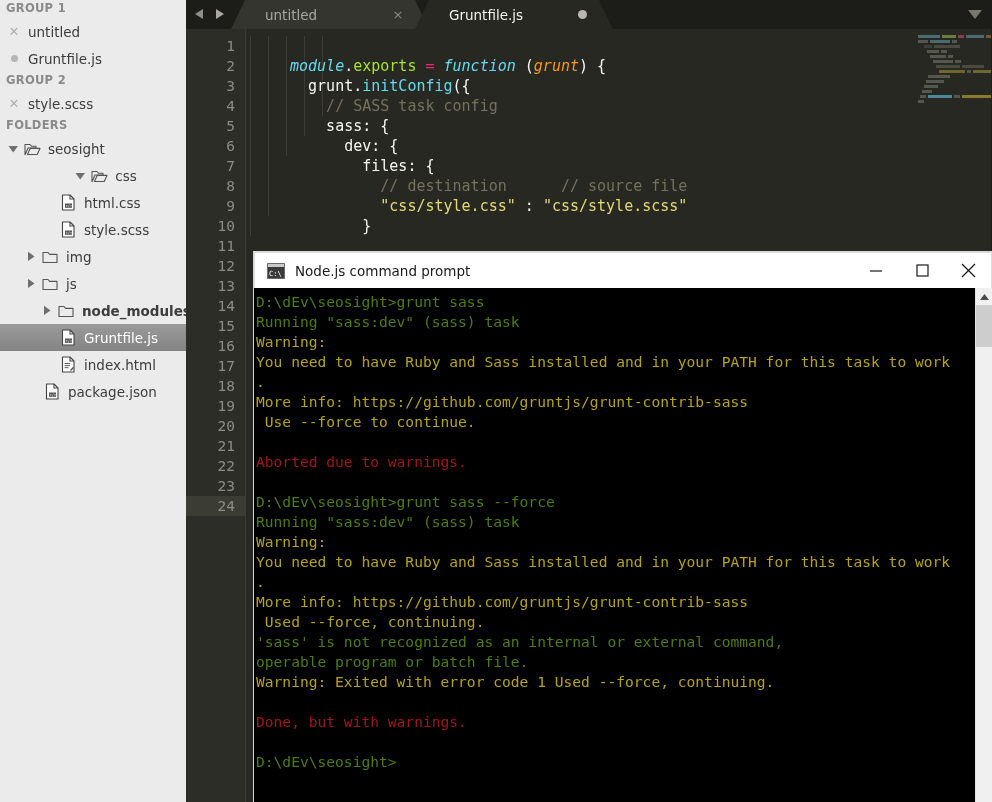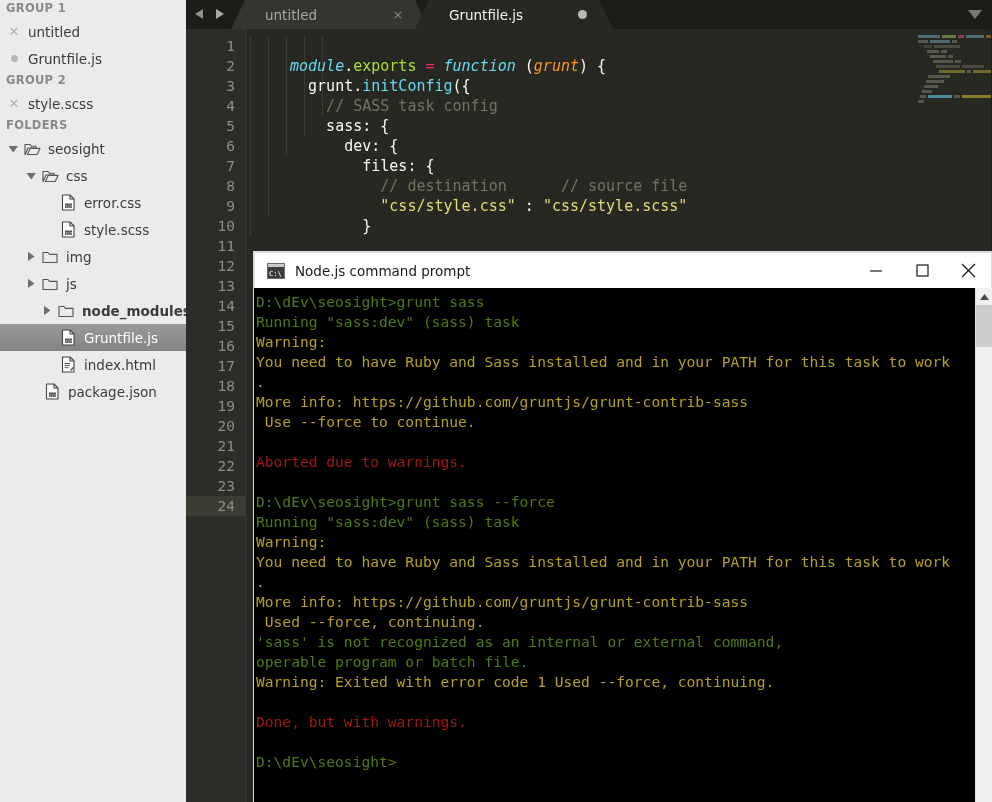--- a/index.html
+++ b/index.html
@@ -256,21 +256,21 @@
             </svg>
           </span>
           <span class="ico fldr">
             <svg width="17" height="14" viewBox="0 0 17 14">
               <path d="M1 12.5 V2.5 H6 L7.6 4.3 H12 V6 H4 L1.2 12.5 Z" fill="none" stroke="#555" stroke-width="1.1" stroke-linejoin="round"></path>
               <path d="M3.4 12.5 L6.2 6.4 H16 L13.2 12.5 Z" fill="none" stroke="#555" stroke-width="1.1" stroke-linejoin="round"></path>
             </svg>
           </span>
           <span class="lbl">seosight</span>
         </div>
-        <div class="sb-row" style="padding-left: 24px;">
+        <div class="sb-row" style="padding-left: 24px; justify-content: center;">
           <span class="ico tri">
             <svg width="11" height="10" viewBox="0 0 11 10">
               <polygon points="0.5,2 10,2 5.2,8.5" fill="#6f6f6f"></polygon>
             </svg>
           </span>
           <span class="ico fldr">
             <svg width="17" height="14" viewBox="0 0 17 14">
               <path d="M1 12.5 V2.5 H6 L7.6 4.3 H12 V6 H4 L1.2 12.5 Z" fill="none" stroke="#555" stroke-width="1.1" stroke-linejoin="round"></path>
               <path d="M3.4 12.5 L6.2 6.4 H16 L13.2 12.5 Z" fill="none" stroke="#555" stroke-width="1.1" stroke-linejoin="round"></path>
             </svg>
@@ -280,21 +280,21 @@
         <div class="sb-row" style="padding-left: 42px;">
           <span class="ico tri"></span>
           <span class="ico fdoc">
             <svg width="15" height="17" viewBox="0 0 15 17">
               <path d="M1.5 1 H9 L13 5 V16 H1.5 Z" fill="#fff" stroke="#444" stroke-width="1.1" stroke-linejoin="round"></path>
               <path d="M9 1 V5 H13" fill="none" stroke="#444" stroke-width="1.1"></path>
               <rect x="4" y="9.5" width="7" height="4.3" fill="#555"></rect>
               <text x="4.6" y="13.1" font-size="3.6" fill="#fff" font-family="monospace">&lt;/&gt;</text>
             </svg>
           </span>
-          <span class="lbl">error.css</span>
+          <span class="lbl">html.css</span>
         </div>
         <div class="sb-row" style="padding-left: 42px;">
           <span class="ico tri"></span>
           <span class="ico fdoc">
             <svg width="15" height="17" viewBox="0 0 15 17">
               <path d="M1.5 1 H9 L13 5 V16 H1.5 Z" fill="#fff" stroke="#444" stroke-width="1.1" stroke-linejoin="round"></path>
               <path d="M9 1 V5 H13" fill="none" stroke="#444" stroke-width="1.1"></path>
               <rect x="4" y="9.5" width="7" height="4.3" fill="#555"></rect>
               <text x="4.6" y="13.1" font-size="3.6" fill="#fff" font-family="monospace">&lt;/&gt;</text>
             </svg>

